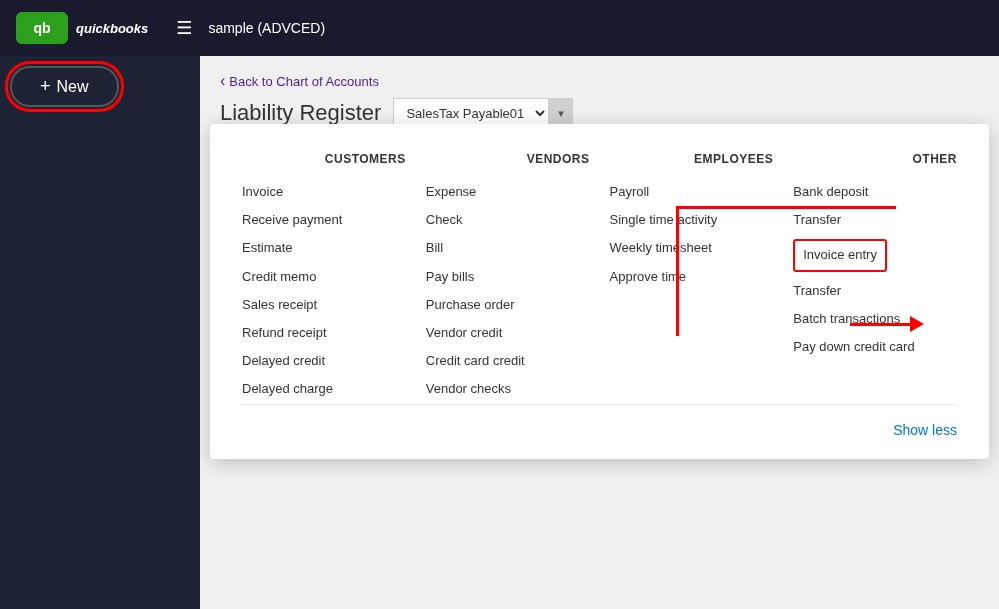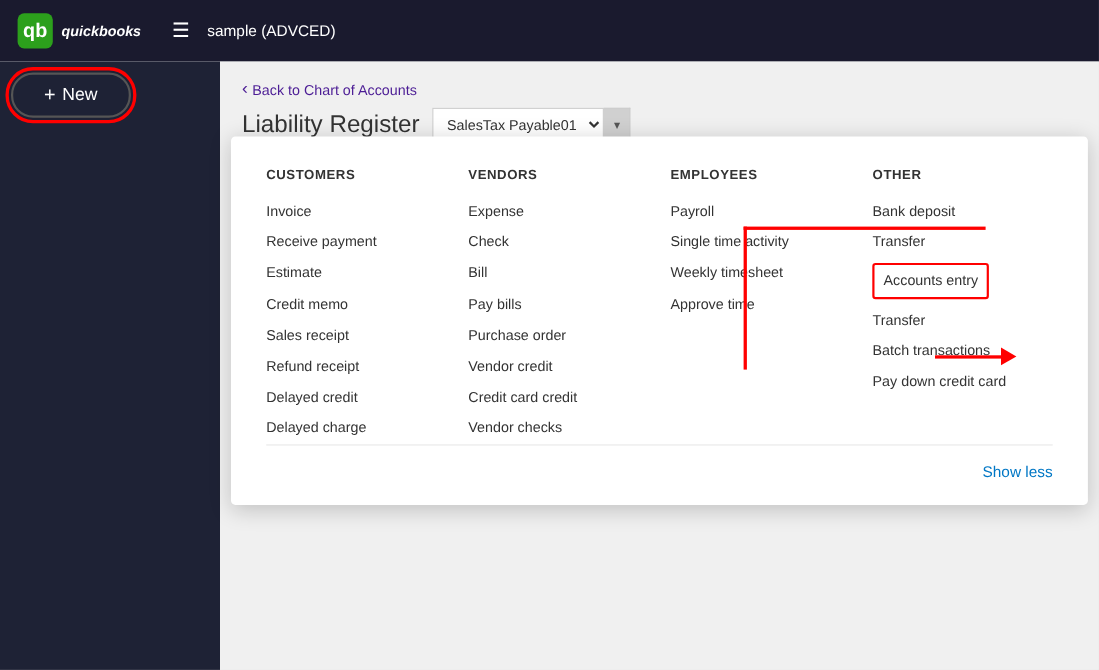--- a/index.html
+++ b/index.html
@@ -19,29 +19,29 @@
       align-items: center;
       padding: 0 16px;
       gap: 16px;
     }
     .qb-logo {
       display: flex;
       align-items: center;
       gap: 8px;
     }
     .qb-icon {
-      width: 32px;
+      width: 52px;
       height: 32px;
       background: #2ca01c;
       border-radius: 6px;
       display: flex;
       align-items: center;
       justify-content: center;
       color: white;
-      font-size: 18px;
+      font-size: 14px;
       font-weight: bold;
     }
     .qb-text {
       color: white;
       font-size: 13px;
       font-style: italic;
       font-weight: 600;
     }
     .hamburger {
       color: white;
@@ -174,20 +174,21 @@
       gap: 0 20px;
     }
 
     .column-header {
       font-size: 12px;
       font-weight: 700;
       color: #333;
       letter-spacing: 0.5px;
       margin-bottom: 12px;
       text-transform: uppercase;
+      text-align: right;
     }
 
     .menu-item {
       font-size: 13px;
       color: #333;
       padding: 5px 0;
       cursor: pointer;
       line-height: 1.4;
     }
 
@@ -320,21 +321,21 @@
           <div class="menu-item">Single time activity</div>
           <div class="menu-item">Weekly timesheet</div>
           <div class="menu-item">Approve time</div>
         </div>
 
         <div>
           <div class="column-header">OTHER</div>
           <div class="menu-item">Bank deposit</div>
           <div class="menu-item">Transfer</div>
           <div style="padding: 5px 0;">
-            <span class="journal-entry-item">Accounts entry</span>
+            <span class="journal-entry-item">Invoice entry</span>
           </div>
           <div class="menu-item">Transfer</div>
           <div class="menu-item">Batch transactions</div>
           <div class="menu-item">Pay down credit card</div>
         </div>
 
       </div>
 
       <div class="show-less">
         <span class="show-less-link">Show less</span>

